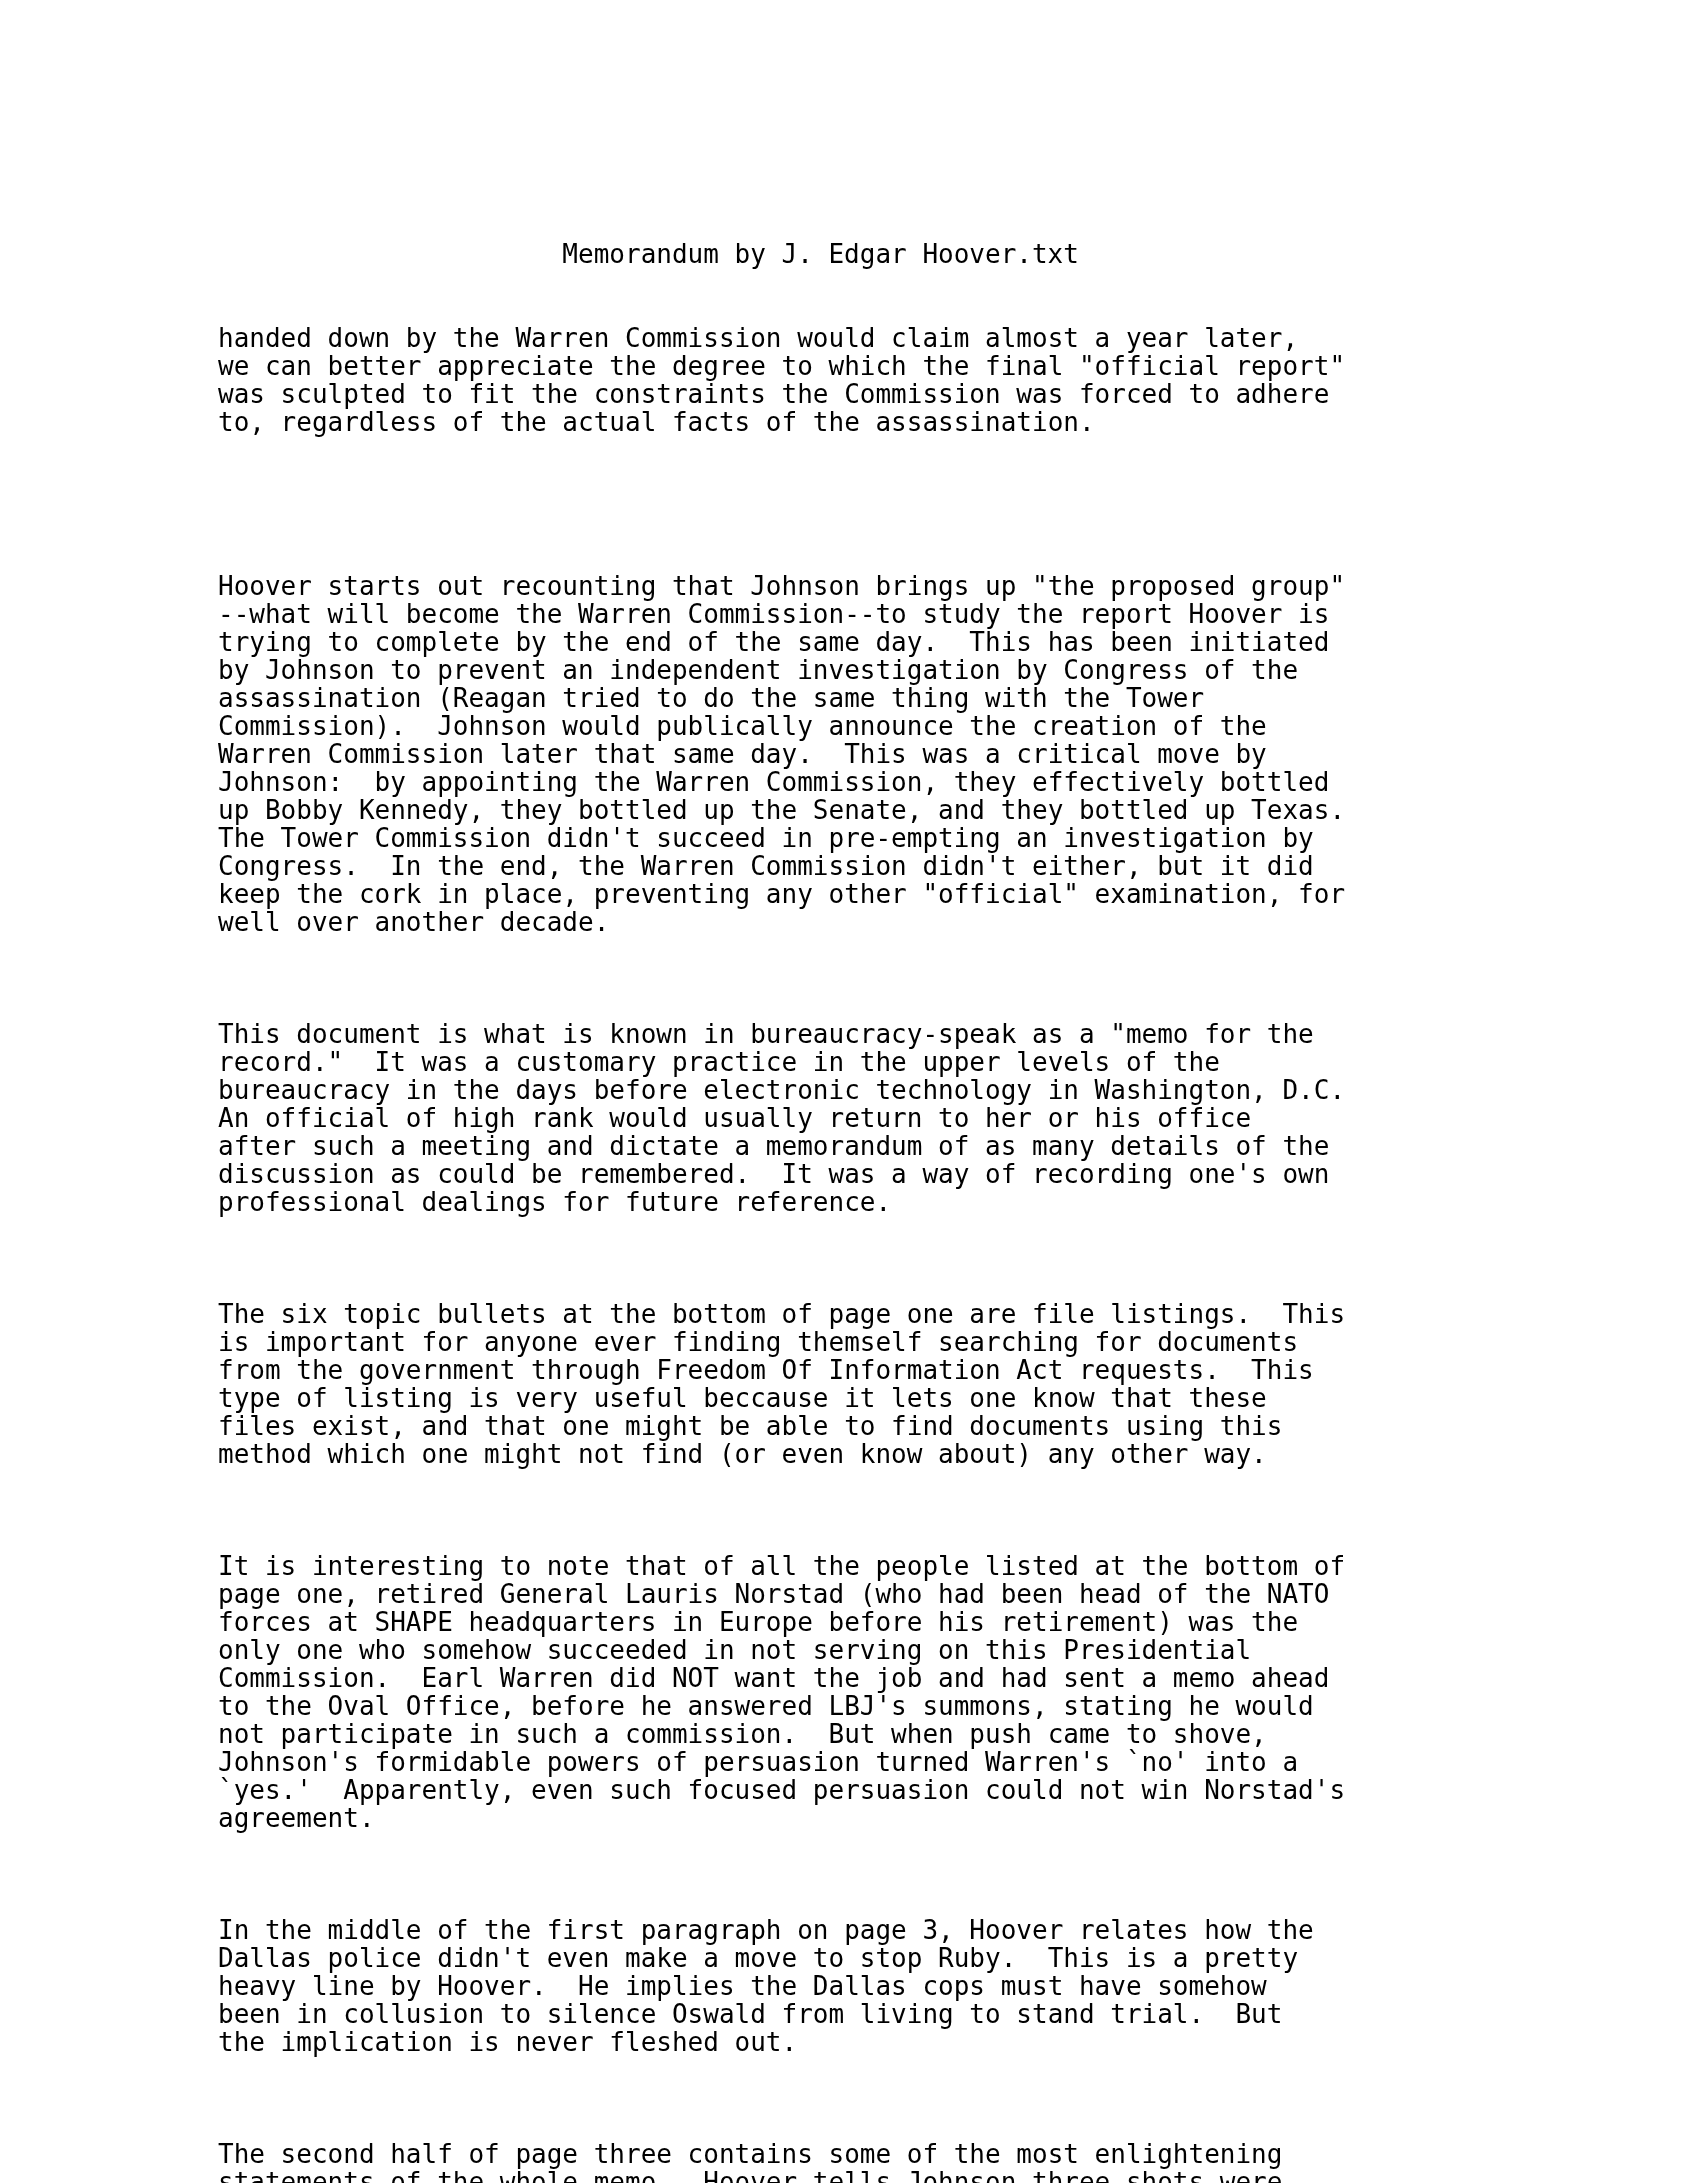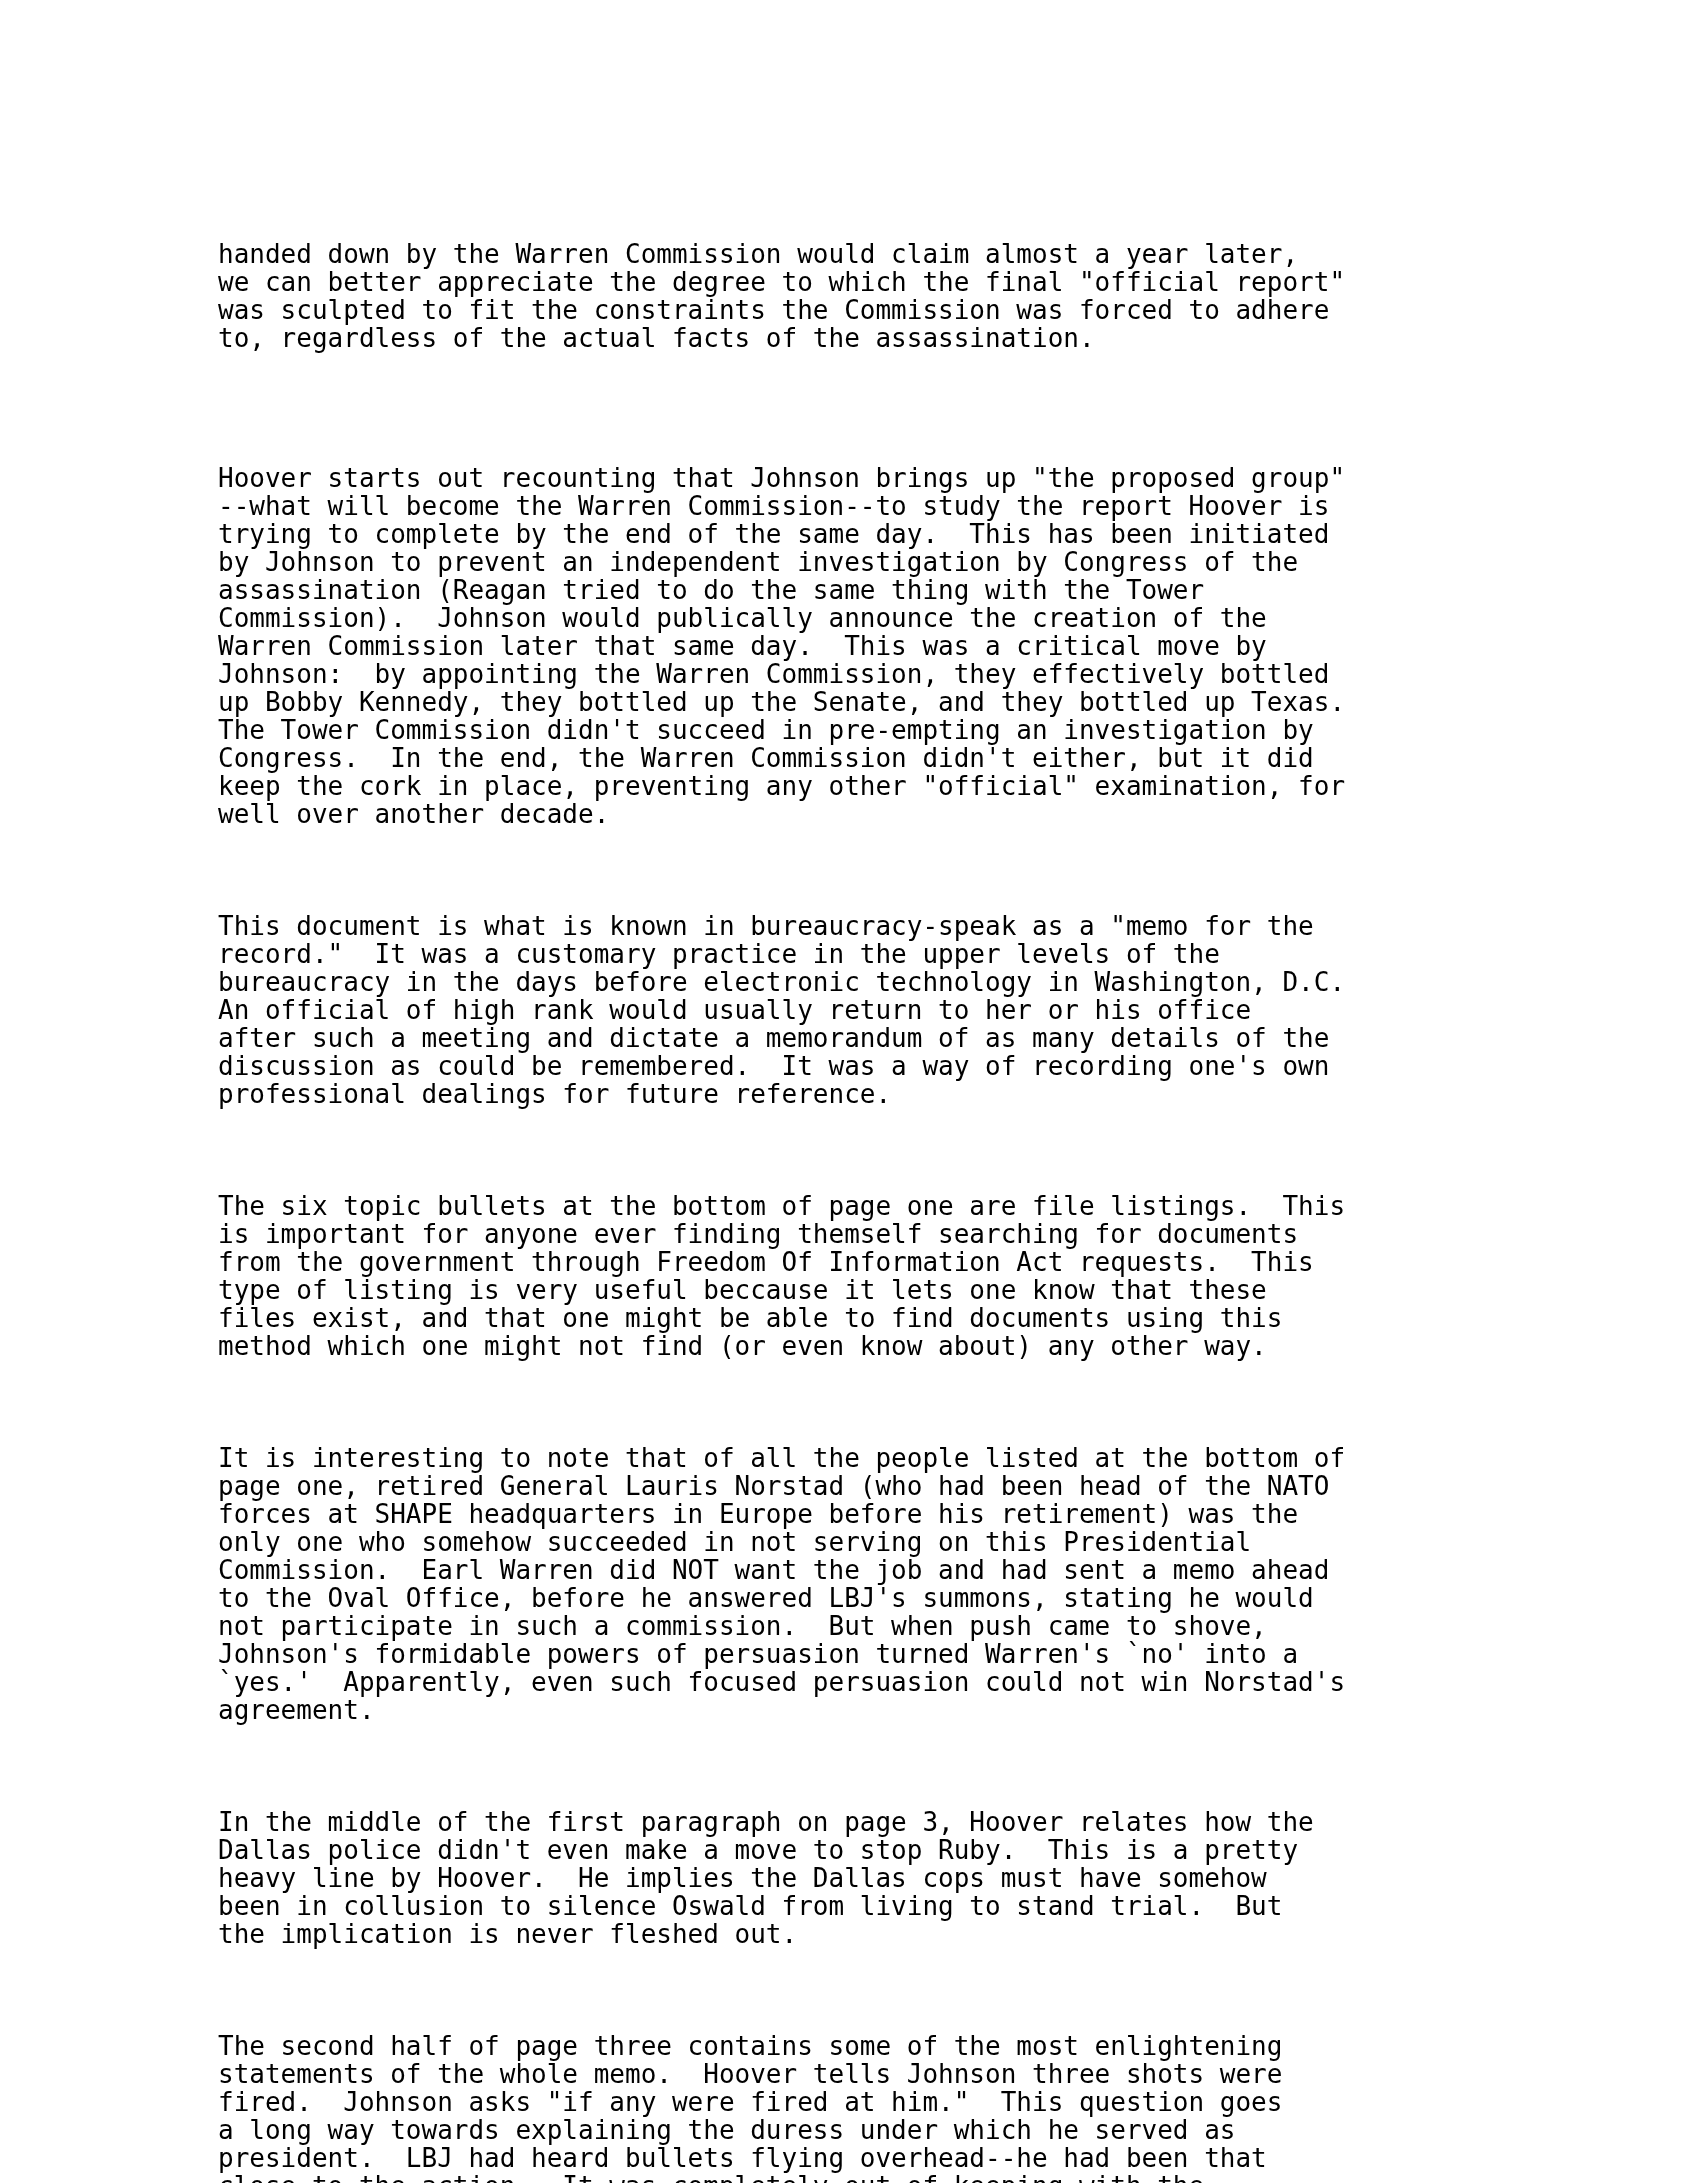--- a/index.html
+++ b/index.html
@@ -32,31 +32,32 @@
     letter-spacing: 0;
   }
   .doc-title {
     margin-left: 22ch;
     margin-bottom: 0;
   }
   .para {
     margin-bottom: 28px; 
   }
   .para.first {
-    margin-bottom: 56px; 
+    margin-bottom: 80px; 
   }
   .para.last {
     margin-bottom: 0;
   }
 </style>
 </head>
 <body>
 
 <div class="page">
   <div class="content">
+    <pre class="doc-title">Memorandum by J. Edgar Hoover.txt</pre>
     <pre class="para first">handed down by the Warren Commission would claim almost a year later,
 we can better appreciate the degree to which the final "official report"
 was sculpted to fit the constraints the Commission was forced to adhere
 to, regardless of the actual facts of the assassination.</pre>
     <pre class="para">Hoover starts out recounting that Johnson brings up "the proposed group"
 --what will become the Warren Commission--to study the report Hoover is
 trying to complete by the end of the same day.  This has been initiated
 by Johnson to prevent an independent investigation by Congress of the
 assassination (Reagan tried to do the same thing with the Tower
 Commission).  Johnson would publically announce the creation of the

